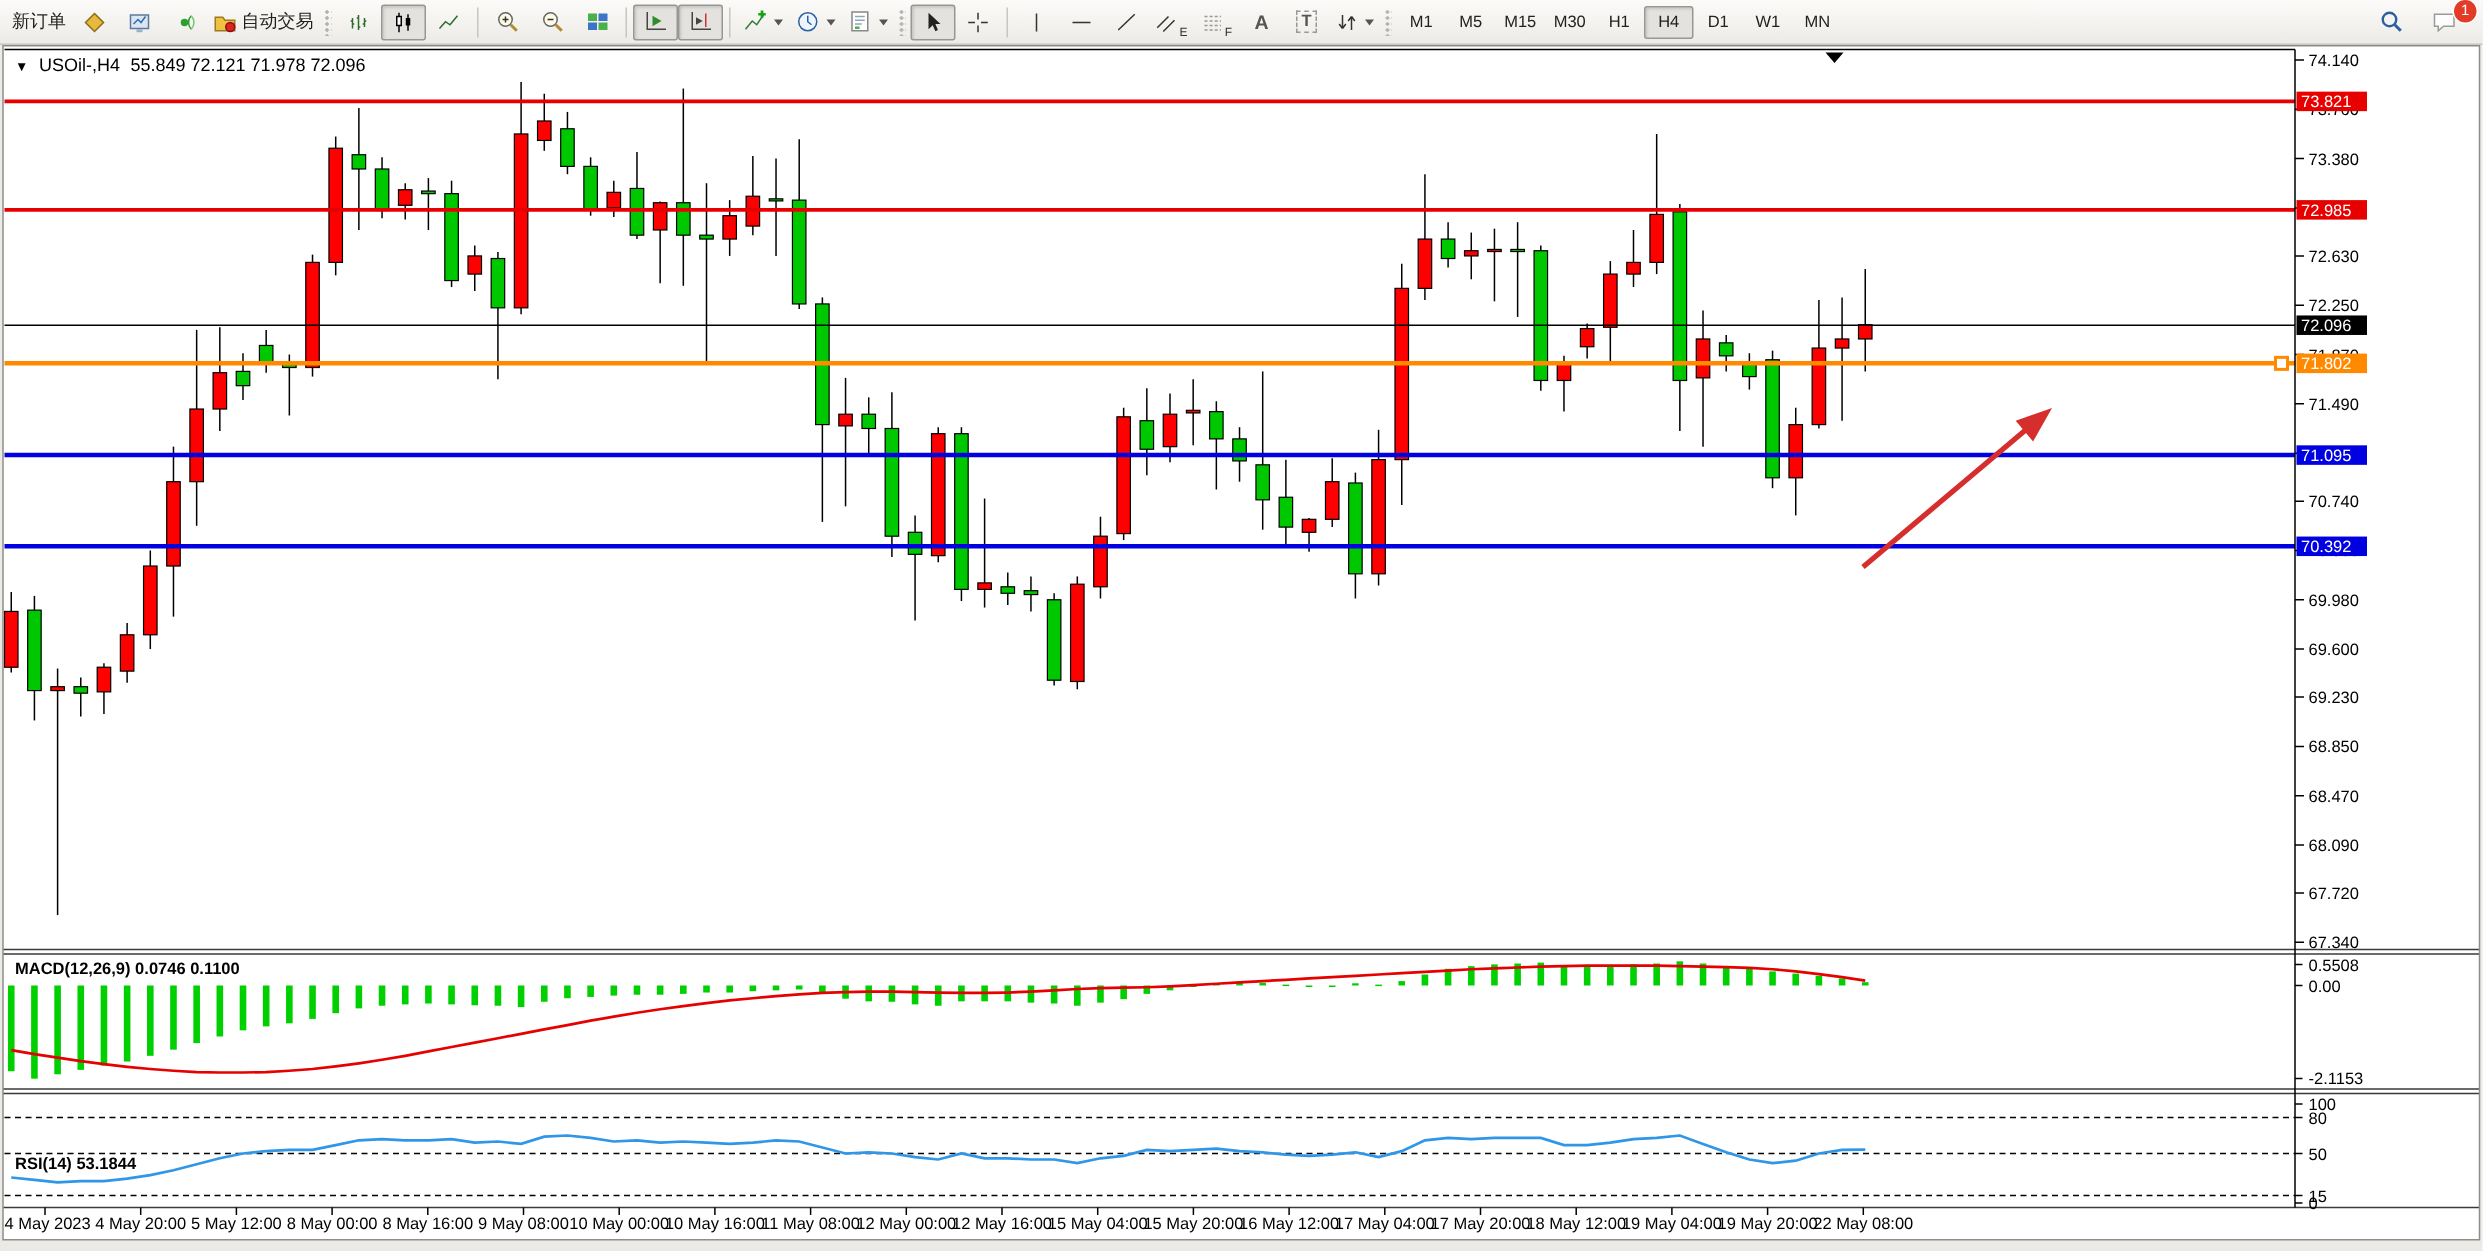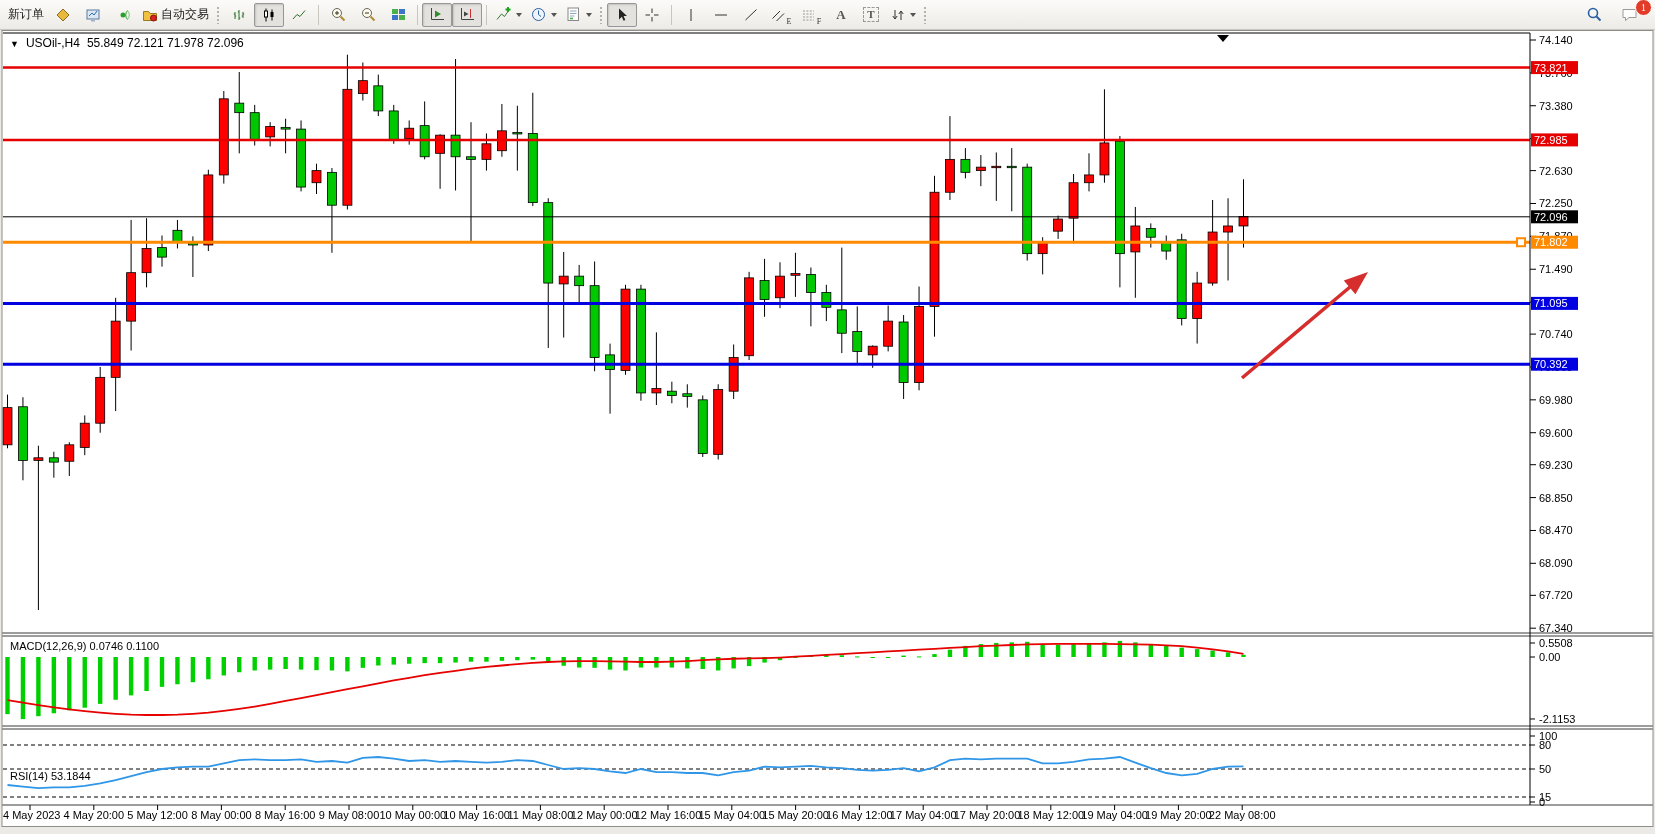--- a/index.html
+++ b/index.html
@@ -1,39 +1,39 @@
 <!DOCTYPE html>
 <html><head>
 <meta charset="utf-8">
 <style>
   html,body{margin:0;padding:0;}
   body{width:1655px;height:834px;overflow:hidden;background:#eceae6;font-family:"Liberation Sans",sans-serif;}
   #app{position:relative;width:1655px;height:834px;}
   
   .toolbar{position:absolute;top:0;left:0;width:1655px;height:30px;background:linear-gradient(#fcfbf9,#edebe7);
-    border-bottom:1px solid #c9c6c0;display:flex;align-items:center;padding:0 4px;box-sizing:border-box;z-index:3;font-family:Liberation Serif, serif;}
+    border-bottom:1px solid #c9c6c0;display:flex;align-items:center;padding:0 4px;box-sizing:border-box;z-index:3;}
   .tb-btn{height:22px;min-width:22px;padding:0 3px;display:flex;align-items:center;justify-content:center;gap:3px;
     border:1px solid transparent;border-radius:2px;font-size:12px;color:#222;background:transparent;white-space:nowrap;}
   .tb-btn.pressed{border-color:#979797;background:#e4e2de;box-shadow:inset 1px 1px 2px rgba(0,0,0,.14);}
   .tb-sep{width:1px;height:20px;background:#c9c6c0;margin:0 4px;flex:0 0 auto;}
   .tb-grip{width:5px;height:18px;margin:0 3px;flex:0 0 auto;
     background-image:radial-gradient(circle,#b5b2ac 1px,transparent 1.3px);background-size:4px 4px;}
   .caret{width:0;height:0;border-left:3.5px solid transparent;border-right:3.5px solid transparent;border-top:4px solid #555;margin-left:1px;}
   .tf-btn{font-size:11px;min-width:25px;height:20px;}
   .toolbar-right{margin-left:auto;display:flex;align-items:center;gap:6px;padding-right:6px;}
   .notif{position:relative;}
   .notif .badge{position:absolute;top:-5px;right:-8px;background:#e23c28;color:#fff;border-radius:50%;
     width:15px;height:15px;font-size:10px;display:flex;align-items:center;justify-content:center;border:1px solid #fff;}
   .glyph{font-size:11px;font-weight:bold;color:#333;line-height:1;}
   .subglyph{font-size:8px;color:#333;align-self:flex-end;margin-left:-2px;}
   
   #chart-svg{position:absolute;top:0;left:0;z-index:1;}
   .chart-header{position:absolute;left:10px;top:36px;z-index:2;font-size:12px;color:#000;display:flex;gap:7px;align-items:baseline;}
   .chart-header .dd{font-size:9px;color:#000;}
-  .panel-label{position:absolute;left:10px;z-index:2;font-size:11px;color:#000;white-space:nowrap;}
+  .panel-label{position:absolute;left:10px;z-index:2;font-size:11px;color:#000;white-space:nowrap;font-weight:bold;}
   #macd-label{top:640px;}
   #rsi-label{top:770px;}
 </style>
 </head>
 <body>
 
 <div id="app">
 
   <svg id="chart-svg" width="1655" height="834" viewBox="0 0 1655 834">
       <rect x="2" y="30.5" width="1651" height="796" fill="#ffffff"></rect>
@@ -571,20 +571,31 @@
     <div class="tb-btn">
       <span class="glyph" style="border:1px dashed #999;padding:1px 3px;color:#555;">T</span>
     </div>
     <div class="tb-btn">
       <svg width="16" height="16">
           <path d="M5 3v9M5 12l-2.2-3M5 12l2.2-3M11 13V4M11 4L8.8 7M11 4l2.2 3" stroke="#333" fill="none"></path>
         </svg>
       <span class="caret"></span>
     </div>
     <div class="tb-grip"></div>
+    <div id="tf-group" style="display:flex;align-items:center;">
+        <div class="tb-btn tf-btn">M1</div>
+        <div class="tb-btn tf-btn">M5</div>
+        <div class="tb-btn tf-btn">M15</div>
+        <div class="tb-btn tf-btn">M30</div>
+        <div class="tb-btn tf-btn">H1</div>
+        <div class="tb-btn tf-btn pressed">H4</div>
+        <div class="tb-btn tf-btn">D1</div>
+        <div class="tb-btn tf-btn">W1</div>
+        <div class="tb-btn tf-btn">MN</div>
+      </div>
 
     <div class="toolbar-right">
       <div class="tb-btn">
         <svg width="17" height="17">
             <circle cx="7" cy="7" r="4.5" fill="none" stroke="#2b5fa3" stroke-width="1.6"></circle>
             <line x1="10.5" y1="10.5" x2="14.5" y2="14.5" stroke="#2b5fa3" stroke-width="2"></line>
           </svg>
       </div>
       <div class="tb-btn notif">
         <svg width="18" height="17">

